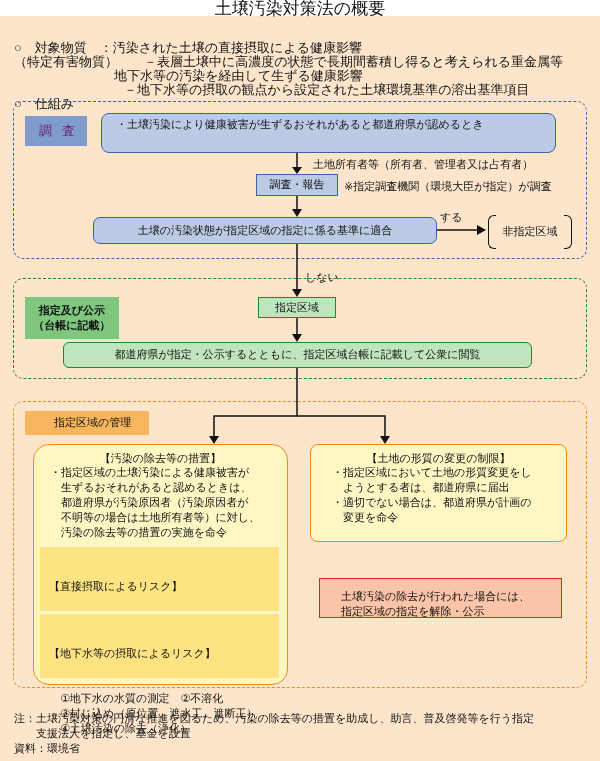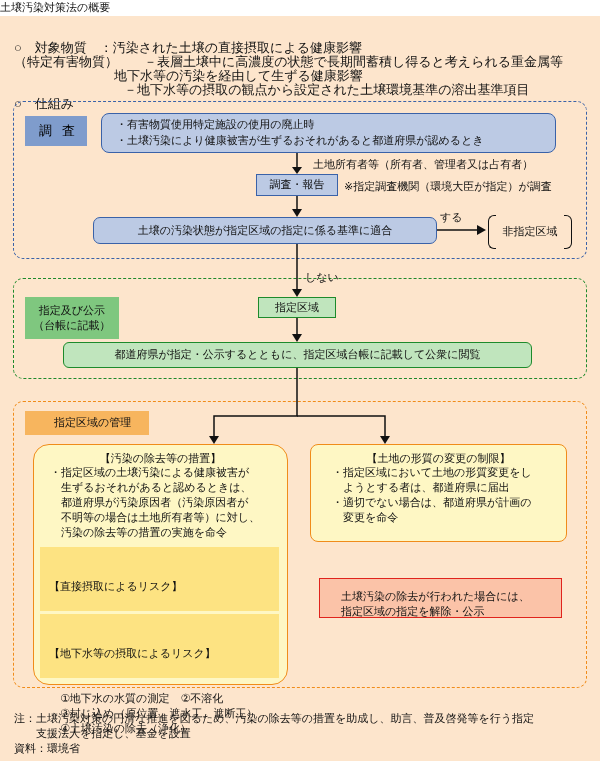--- a/index.html
+++ b/index.html
@@ -1,39 +1,39 @@
 <!DOCTYPE html>
 <html><head>
 <meta charset="utf-8">
 <style>
   * { box-sizing: border-box; margin: 0; padding: 0; }
   html, body { width: 600px; height: 761px; overflow: hidden; }
   body { background: #fde5cc; font-family: "DejaVu Sans", sans-serif; font-size: 11px; color: #111; position: relative; }
   .abs { position: absolute; }
-  .title-bar { left: 0; top: 0; width: 600px; height: 16px; background: #fff; text-align: left; font-size: 11px; line-height: 16px; }
+  .title-bar { left: 0; top: 0; width: 600px; height: 16px; background: #fff; text-align: center; font-size: 17px; line-height: 16px; }
   .intro { left: 14px; top: 41px; font-size: 13px; line-height: 14px; white-space: pre; font-family: Liberation Serif, serif; }
   .intro .row { position: absolute; white-space: nowrap; }
   
   .sec-blue { left: 13px; top: 101px; width: 574px; height: 158px; border: 1px dashed #3a62a8; border-radius: 10px; }
   .sec-green { left: 13px; top: 278px; width: 574px; height: 101px; border: 1px dashed #1d8a2b; border-radius: 10px; }
   .sec-orange { left: 13px; top: 401px; width: 574px; height: 287px; border: 1px dashed #f08c1a; border-radius: 10px; }
 
-  .lbl-chousa { left: 25px; top: 116px; width: 62px; height: 30px; background: #7f9ccc; color: #000000; font-size: 13px; text-align: center; line-height: 30px; letter-spacing: 10px; padding-left: 12px; }
+  .lbl-chousa { left: 25px; top: 116px; width: 62px; height: 30px; background: #7f9ccc; color: #701a75; font-size: 13px; text-align: center; line-height: 30px; letter-spacing: 10px; padding-left: 12px; }
   .box-cond { left: 101px; top: 113px; width: 455px; height: 40px; background: #bccae4; border: 1px solid #3a62a8; border-radius: 8px; padding: 3px 0 0 14px; line-height: 16px; }
   .box-report { left: 256px; top: 174px; width: 82px; height: 22px; background: #bccae4; border: 1px solid #3a62a8; text-align: center; line-height: 20px; }
   .txt-owner { left: 313px; top: 157px; }
   .txt-agency { left: 344px; top: 179px; }
   .box-criteria { left: 93px; top: 217px; width: 344px; height: 27px; background: #bccae4; border: 1px solid #3a62a8; border-radius: 7px; text-align: center; line-height: 25px; }
   .txt-suru { left: 440px; top: 210px; }
   .txt-non { left: 487px; top: 215px; width: 86px; height: 34px; text-align: center; line-height: 34px; }
   .paren-l { left: 488px; top: 215px; width: 8px; height: 34px; border: 1px solid #111; border-right: none; border-radius: 6px 0 0 6px; }
   .paren-r { left: 564px; top: 215px; width: 8px; height: 34px; border: 1px solid #111; border-left: none; border-radius: 0 6px 6px 0; }
   .txt-shinai { left: 305px; top: 270px; }
 
-  .lbl-shitei { left: 25px; top: 297px; width: 94px; height: 42px; background: #7fc77f; text-align: center; line-height: 15px; padding-top: 6px; }
+  .lbl-shitei { left: 25px; top: 297px; width: 94px; height: 42px; background: #7fc77f; text-align: center; line-height: 15px; padding-top: 6px; font-weight: bold; }
   .box-zone { left: 258px; top: 297px; width: 78px; height: 21px; background: #c0e5bd; border: 1px solid #1d8a2b; text-align: center; line-height: 19px; }
   .box-publish { left: 63px; top: 342px; width: 469px; height: 26px; background: #c0e5bd; border: 1px solid #1d8a2b; border-radius: 6px; text-align: center; line-height: 24px; }
 
   .lbl-kanri { left: 25px; top: 411px; width: 124px; height: 24px; background: #f7b55e; padding-left: 29px; line-height: 24px; }
   .box-measures { left: 33px; top: 444px; width: 255px; height: 241px; background: #fef7c4; border: 1px solid #f08c1a; border-radius: 16px; }
   .box-measures .hdr { position: absolute; left: 0; top: 6px; width: 100%; text-align: center; }
   .box-measures .body { position: absolute; left: 16px; top: 20px; line-height: 15px; white-space: pre; }
   .risk { position: absolute; background: #fde382; line-height: 15px; padding: 2px 0 0 9px; white-space: pre; }
   .risk-a { left: 40px; top: 547px; width: 239px; height: 64px; }
   .risk-b { left: 40px; top: 614px; width: 239px; height: 64px; }
@@ -78,21 +78,20 @@
     <polygon points="477,225 477,235 486,230"></polygon>
     <polygon points="292,289 302,289 297,297"></polygon>
     <polygon points="292,334 302,334 297,342"></polygon>
     <polygon points="209,436 219,436 214,444"></polygon>
     <polygon points="380,436 390,436 385,444"></polygon>
   </g>
 </svg>
 
 <div class="abs lbl-chousa">調査</div>
 <div class="abs box-cond">
-  <div>・有害物質使用特定施設の使用の廃止時</div>
   <div>・土壌汚染により健康被害が生ずるおそれがあると都道府県が認めるとき</div>
 </div>
 <div class="abs txt-owner">土地所有者等（所有者、管理者又は占有者）</div>
 <div class="abs box-report">調査・報告</div>
 <div class="abs txt-agency">※指定調査機関（環境大臣が指定）が調査</div>
 <div class="abs box-criteria">土壌の汚染状態が指定区域の指定に係る基準に適合</div>
 <div class="abs txt-suru">する</div>
 <div class="abs paren-l"></div>
 <div class="abs paren-r"></div>
 <div class="abs txt-non">非指定区域</div>

